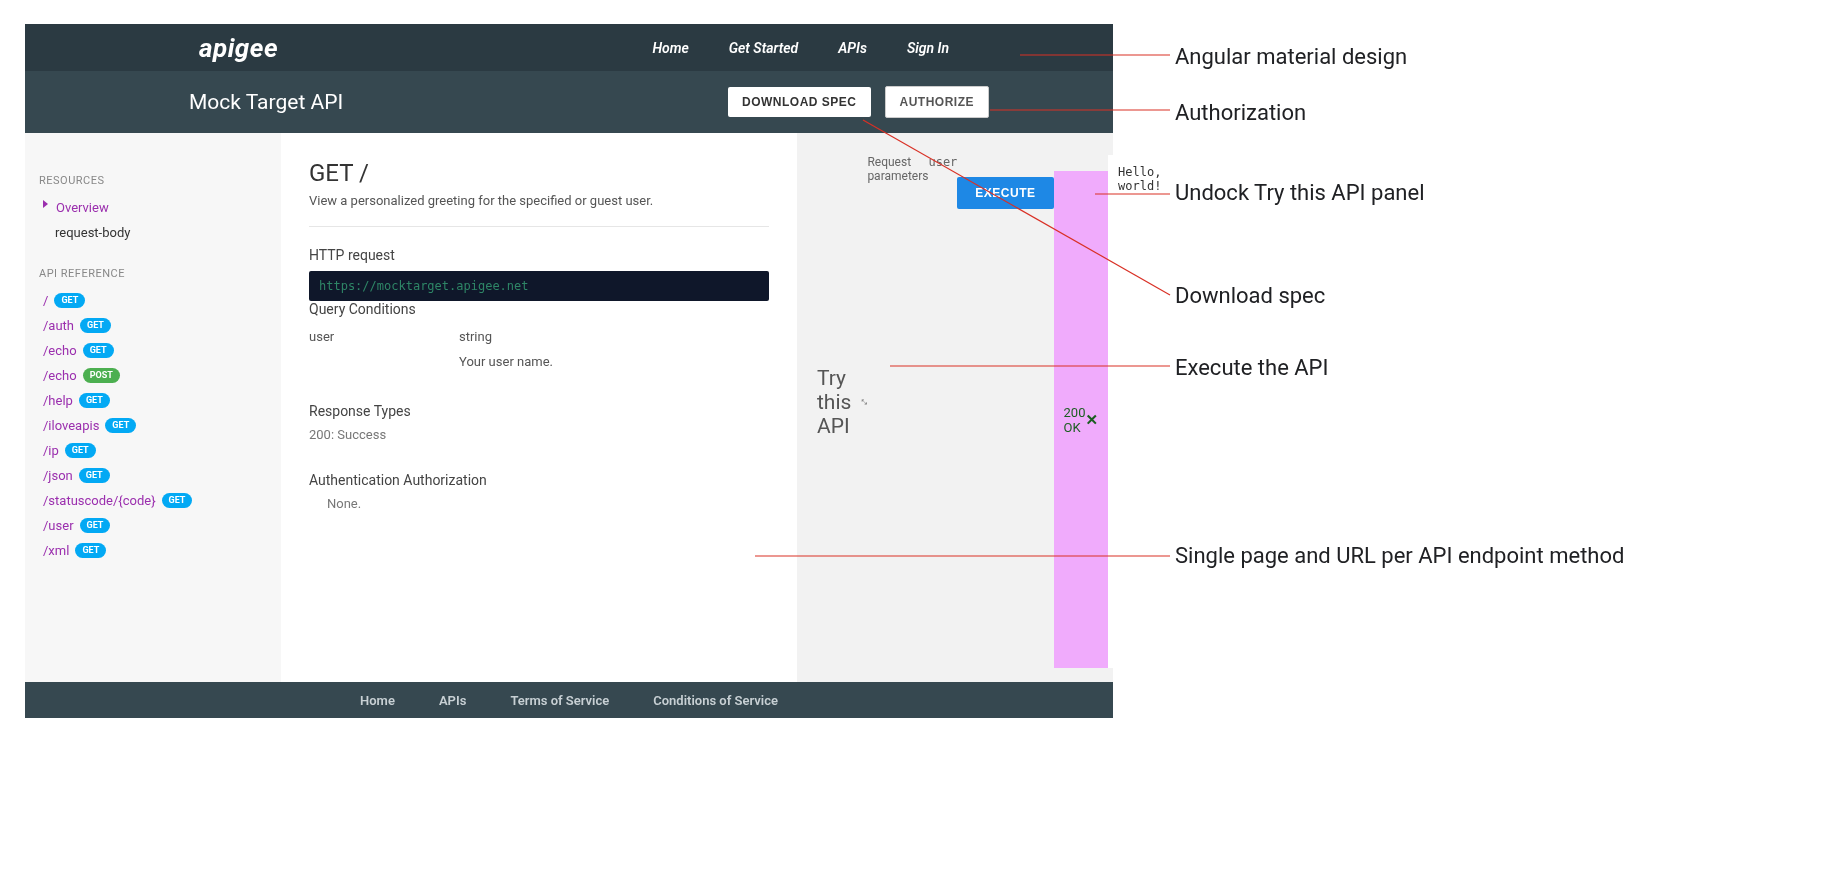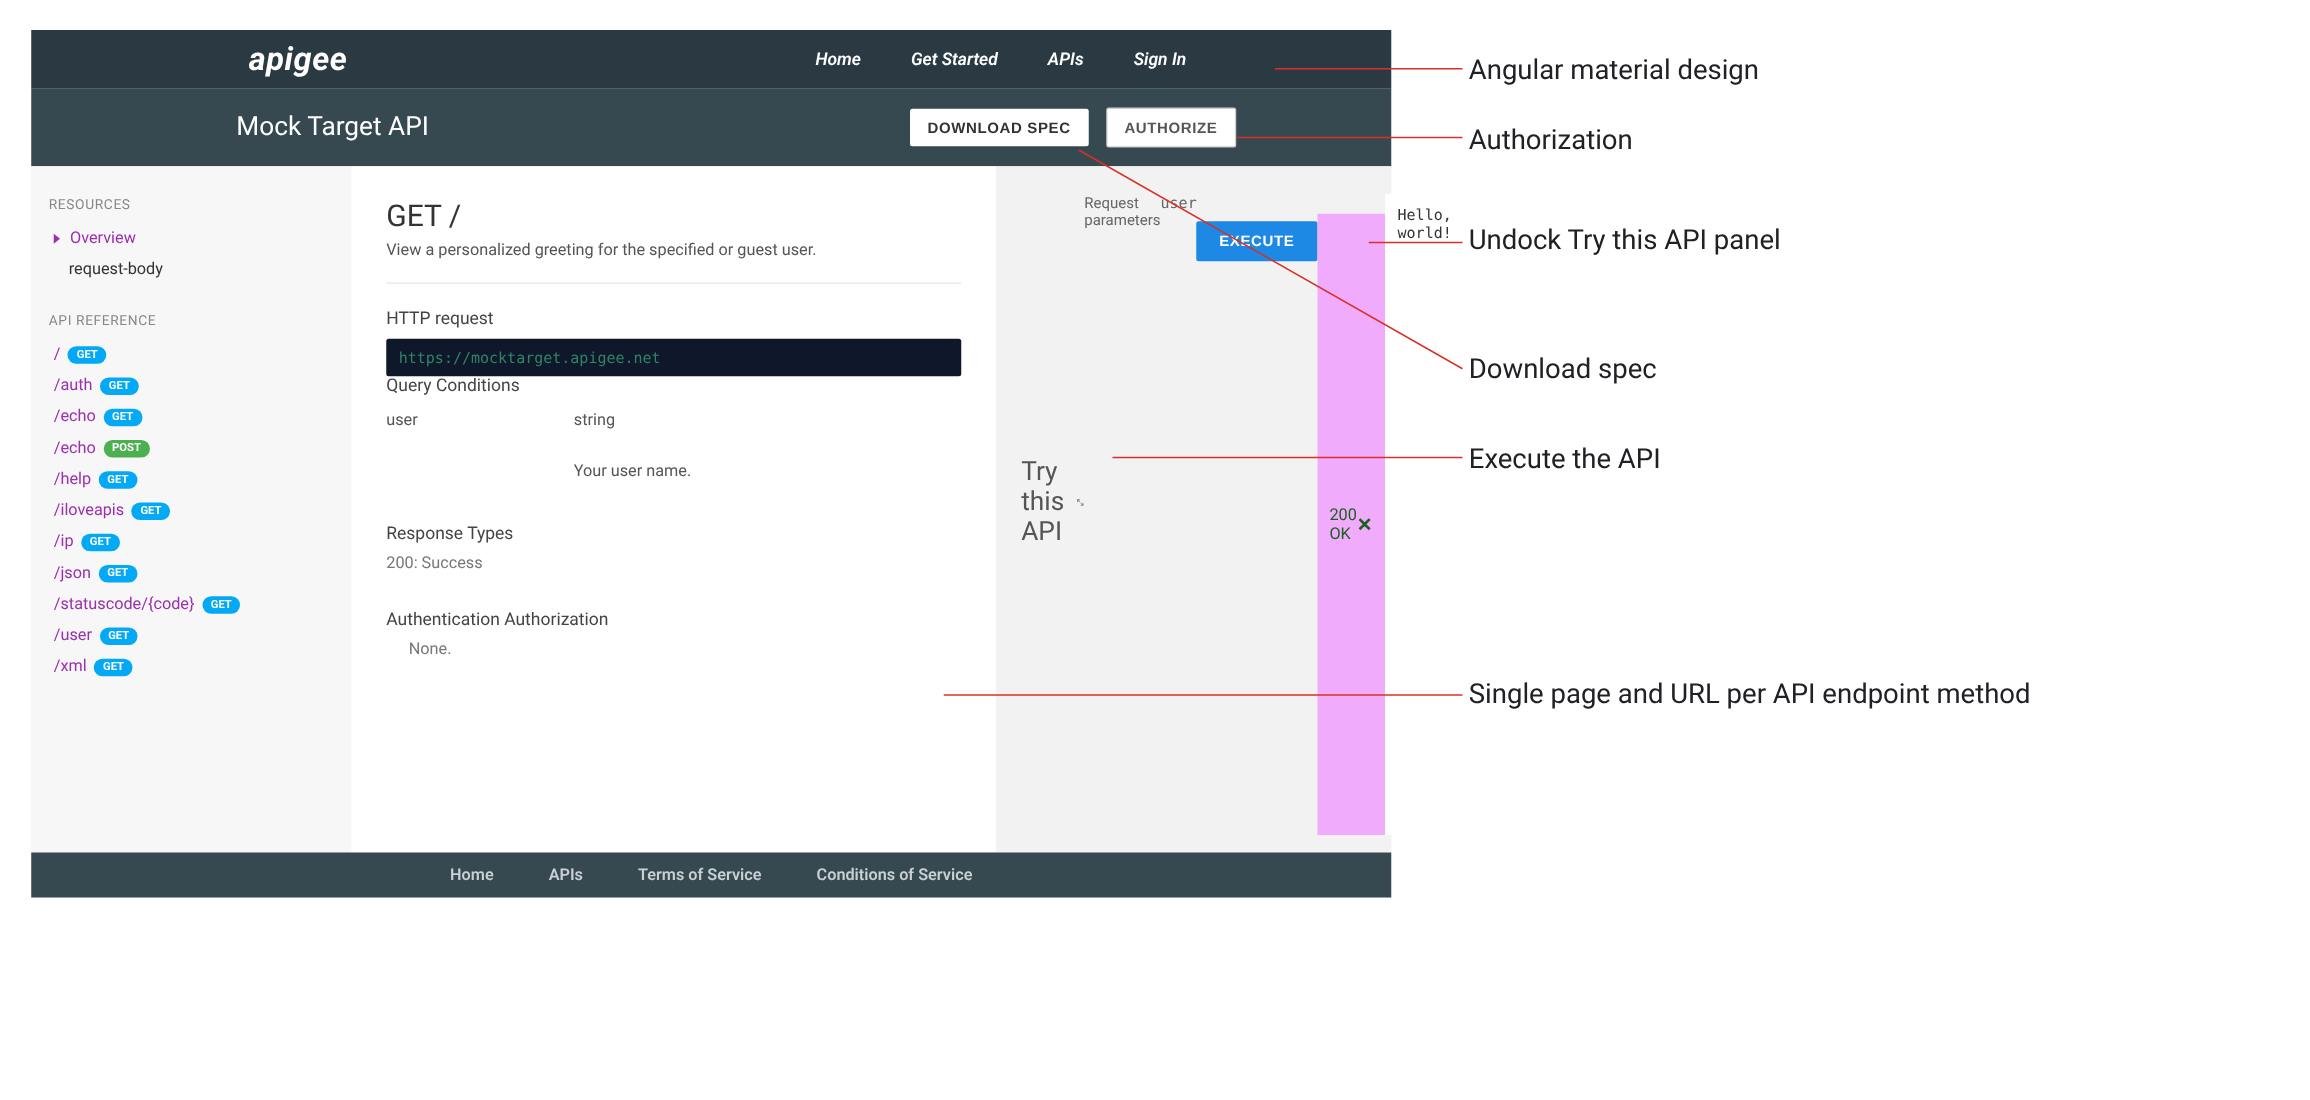--- a/index.html
+++ b/index.html
@@ -14,41 +14,41 @@
   
   .subbar { background:#364850; height:62px; display:flex; align-items:center; padding:0 24px;}
   .page-title { color:#fff; font-size:21px; font-weight:400; margin-left:140px;}
   .subbar .spacer { flex:1;}
   .btn { font-size:12px; font-weight:700; letter-spacing:0.5px; padding:8px 14px; border-radius:2px; border:none; cursor:pointer;}
   .btn-white { background:#fff; color:#333;}
   .btn-outline { background:#fff; color:#555; border:1px solid #ccc;}
   
   .body-area { flex:1; display:flex; min-height:0;}
   
-  .sidebar { width:256px; background:#f7f7f7; padding:20px 14px 14px 14px; font-size:13px; overflow:auto;}
+  .sidebar { width:256px; background:#f7f7f7; padding:37px 14px 14px 14px; font-size:13px; overflow:auto;}
   .sb-heading { color:#888; font-size:11px; letter-spacing:0.5px; margin-bottom:8px; margin-top:4px;}
-  .sb-item { display:flex; align-items:center; gap:6px; padding:5px 4px; color:#333; cursor:pointer;}
+  .sb-item { display:flex; gap:6px; padding:5px 4px; color:#333; cursor:pointer;}
   .sb-item.active { color:#9b2fae;}
   .sb-item .path { color:#9b2fae;}
   .sb-sub { padding-left:16px;}
   .sb-sep { height:18px;}
   .method-badge { display:inline-block; font-size:9px; font-weight:700; color:#fff; border-radius:8px; padding:1px 7px; line-height:12px;}
   .badge-get { background:#03a9f4;}
   .badge-post { background:#4caf50;}
   .caret { display:inline-block; width:0; height:0; border-top:4px solid transparent; border-bottom:4px solid transparent; border-left:5px solid #9b2fae; margin-right:2px;}
   
   .main { flex:1; background:#fff; padding:26px 28px; overflow:auto;}
   .main h1 { font-size:24px; font-weight:400; margin-bottom:6px;}
   .main .desc { font-size:13px; color:#555; margin-bottom:18px;}
   .hr { border:none; border-top:1px solid #e6e6e6; margin:8px 0 20px 0;}
   .sect-h { font-size:14px; color:#444; margin-bottom:8px;}
   .codebox { background:#0f172a; padding:8px 10px; font-family:monospace; font-size:12px; color:#2e8566; border-radius:2px;}
   .params-row { display:flex; gap:90px; font-size:13px; color:#555; padding:4px 0;}
   .params-row .pname { width:60px;}
-  .params-row .pdesc-col { display:flex; flex-direction:column; gap:26px;}
+  .params-row .pdesc-col { display:flex; flex-direction:column; gap:10px;}
   .subtle { color:#777; font-size:13px;}
   .indent { margin-left:18px;}
   
   .trypanel { width:316px; background:#f2f2f2; padding:22px 20px 14px 20px; display:flex; flex-direction:row;}
   .try-header { display:flex; align-items:center; justify-content:space-between; margin-bottom:20px;}
   .try-title { font-size:21px; color:#555; font-weight:400;}
   .undock-icon { width:16px; height:16px; cursor:pointer; color:#555;}
   .try-label { font-size:12px; color:#666; margin-bottom:4px;}
   .try-sublabel { font-family:monospace; font-size:12px; color:#666; margin-bottom:2px;}
   .try-input { width:100%; padding:6px 6px; font-family:monospace; font-size:13px; border:none; border-bottom:2px solid #1e88e5; background:#fff; outline:none;}

